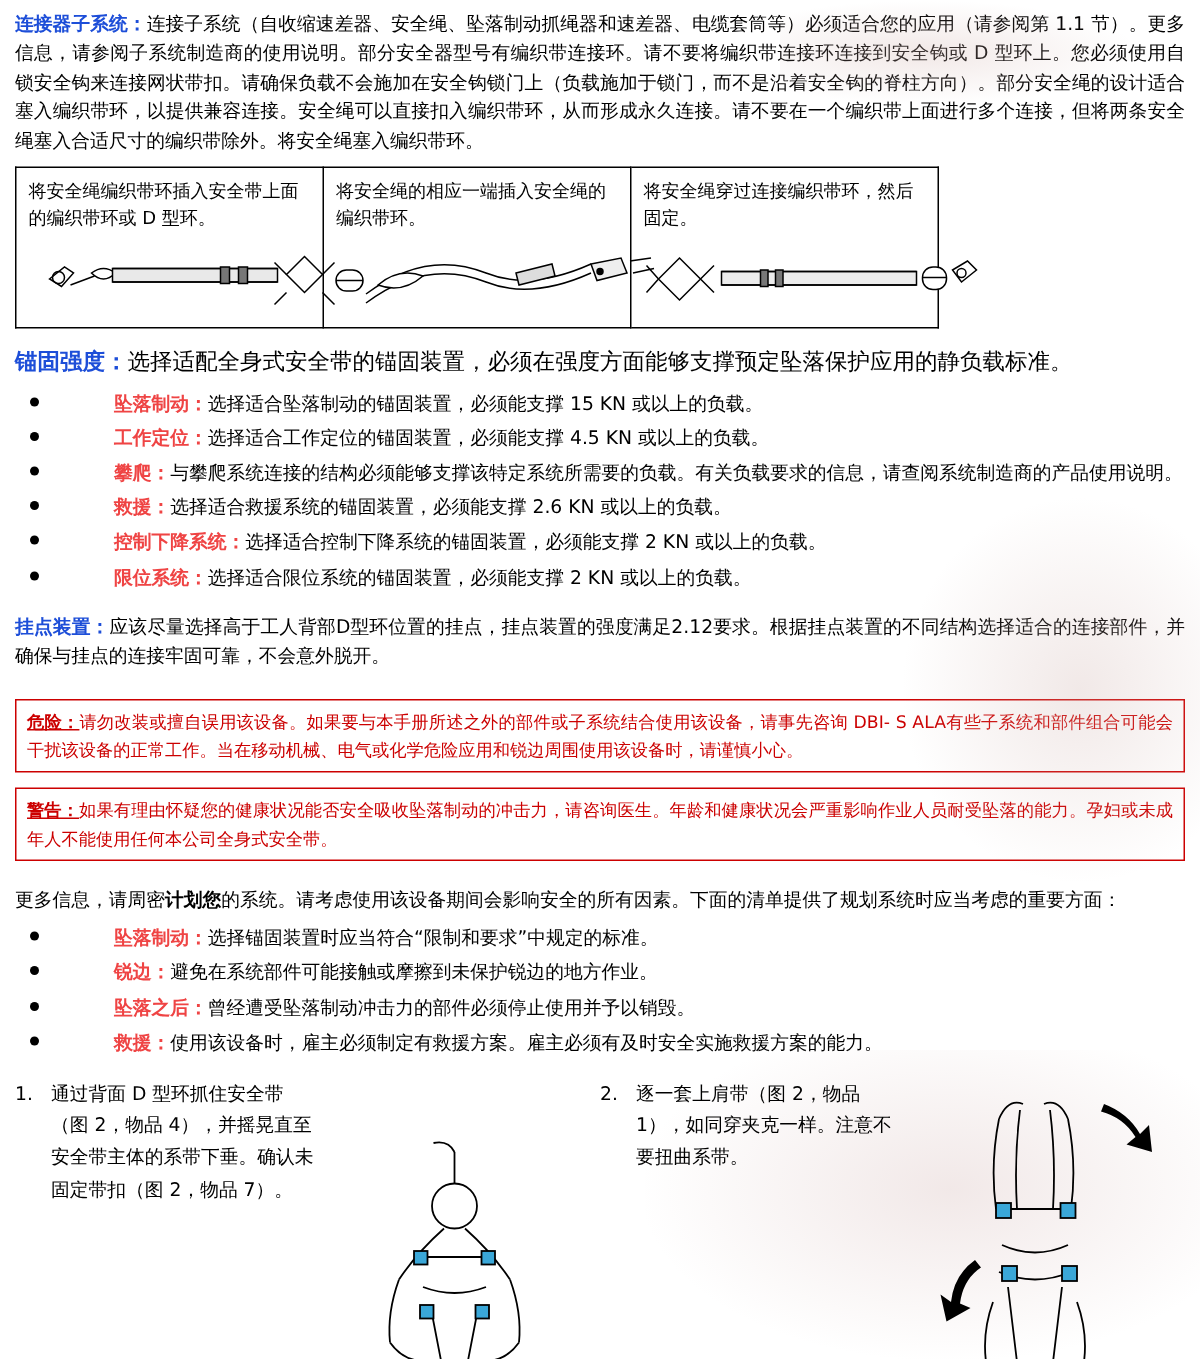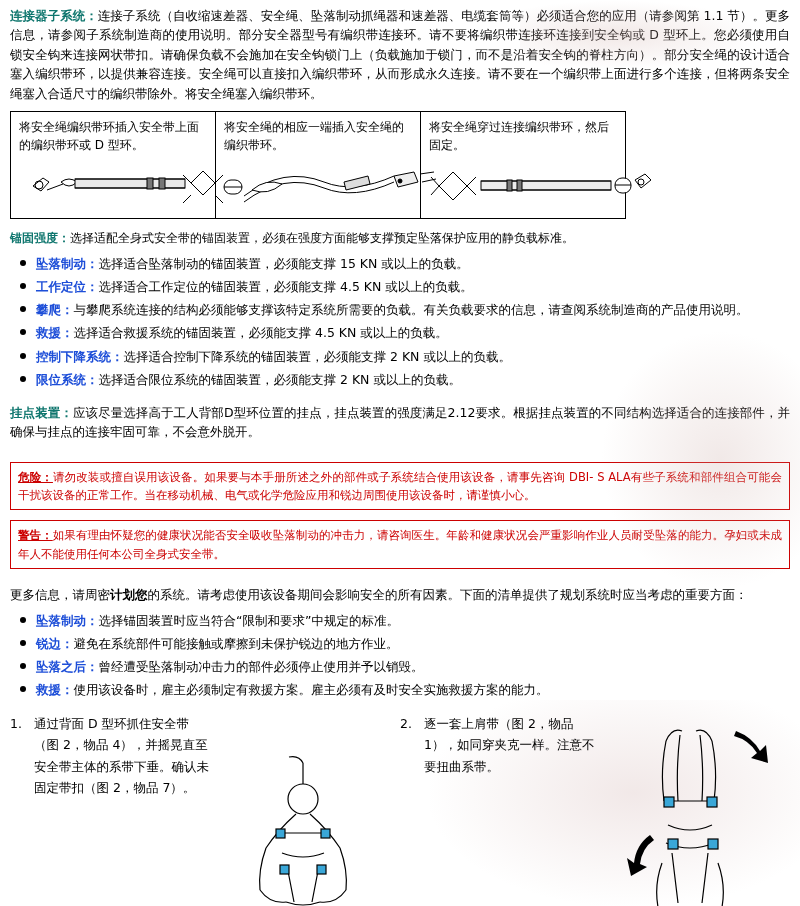--- a/index.html
+++ b/index.html
@@ -24,21 +24,21 @@
     box-sizing: border-box;
   }
   .para {
     margin: 0;
     padding: 6px 10px 0 10px;
     line-height: 1.55;
     text-align: justify;
     font-size: 12.5px;
   }
   .blue-label {
-    color: #0f766e;
+    color: #1d4ed8;
     font-weight: bold;
     margin-top: 25px;
   }
   .fig-table {
     margin: 8px 10px 0 10px;
     border: 1px solid #000;
     border-collapse: collapse;
     width: 616px;
     table-layout: fixed;
   }
@@ -52,21 +52,21 @@
     line-height: 1.5;
     min-height: 34px;
   }
   .fig-art {
     height: 62px;
     position: relative;
     margin-top: 2px;
   }
   .section-head {
     padding: 10px 10px 0 10px;
-    font-size: 12px;
+    font-size: 15px;
     line-height: 1.6;
   }
   ul.bullets {
     margin: 4px 0 0 0;
     padding: 0 10px 0 36px;
     list-style: none;
   }
   ul.bullets li {
     position: relative;
     line-height: 1.85;
@@ -76,22 +76,23 @@
     content: "";
     position: absolute;
     left: -16px;
     top: 8px;
     width: 6px;
     height: 6px;
     background: #000;
     border-radius: 50%;
   }
   .b-blue {
-    color: #1d4ed8;
+    color: #ef4444;
     font-weight: bold;
+    margin-left: 40px;
   }
   .notice {
     margin: 10px 10px 0 10px;
     border: 1px solid #cc0000;
     padding: 5px 7px;
     color: #cc0000;
     font-size: 11.5px;
     line-height: 1.6;
     text-align: justify;
   }
@@ -212,21 +213,21 @@
     </table>
 
   <div class="section-head">
     <span class="blue-label">锚固强度：</span><span>选择适配全身式安全带的锚固装置，必须在强度方面能够支撑预定坠落保护应用的静负载标准。</span>
   </div>
 
   <ul class="bullets">
     <li><span class="b-blue">坠落制动：</span><span>选择适合坠落制动的锚固装置，必须能支撑 15 KN 或以上的负载。</span></li>
     <li><span class="b-blue">工作定位：</span><span>选择适合工作定位的锚固装置，必须能支撑 4.5 KN 或以上的负载。</span></li>
     <li><span class="b-blue">攀爬：</span><span>与攀爬系统连接的结构必须能够支撑该特定系统所需要的负载。有关负载要求的信息，请查阅系统制造商的产品使用说明。</span></li>
-    <li><span class="b-blue">救援：</span><span>选择适合救援系统的锚固装置，必须能支撑 4.5 KN 或以上的负载。</span></li>
+    <li><span class="b-blue">救援：</span><span>选择适合救援系统的锚固装置，必须能支撑 2.6 KN 或以上的负载。</span></li>
     <li><span class="b-blue">控制下降系统：</span><span>选择适合控制下降系统的锚固装置，必须能支撑 2 KN 或以上的负载。</span></li>
     <li><span class="b-blue">限位系统：</span><span>选择适合限位系统的锚固装置，必须能支撑 2 KN 或以上的负载。</span></li>
   </ul>
 
   <p class="para" style="padding-top:12px;">
     <span class="blue-label">挂点装置：</span><span>应该尽量选择高于工人背部D型环位置的挂点，挂点装置的强度满足2.12要求。根据挂点装置的不同结构选择适合的连接部件，并确保与挂点的连接牢固可靠，不会意外脱开。</span>
   </p>
 
   <div class="spacer-sm"></div>
 

